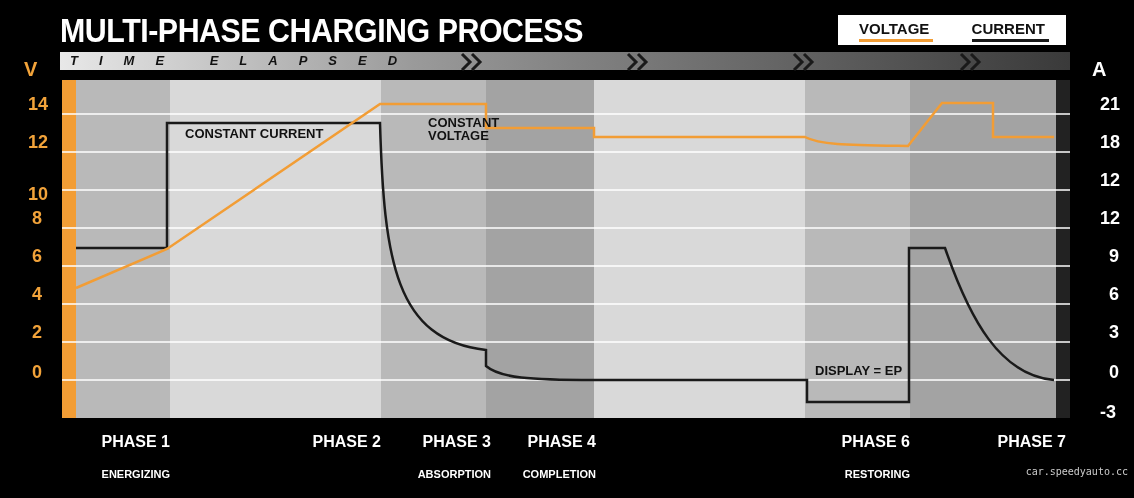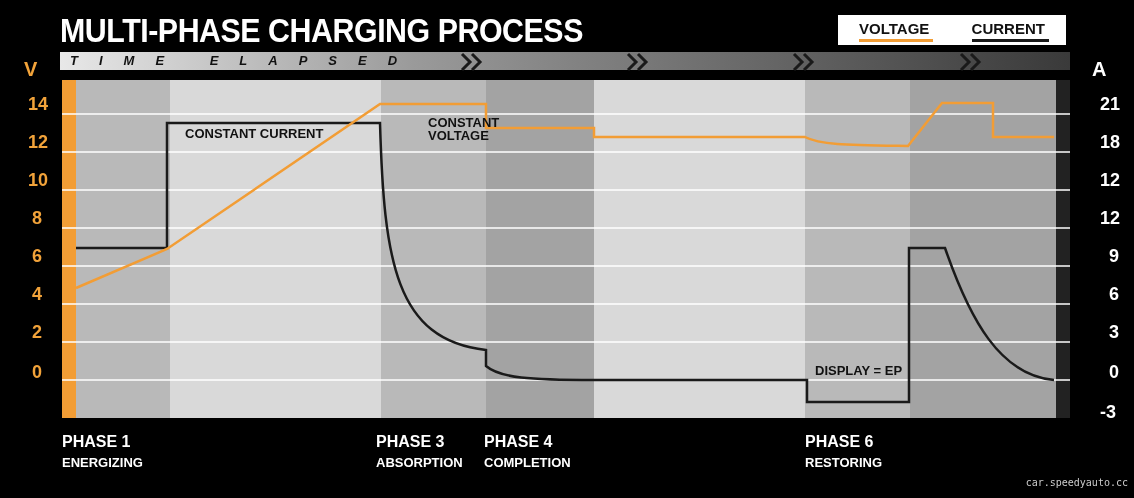--- a/index.html
+++ b/index.html
@@ -6,24 +6,24 @@
   body{width:1134px;height:498px;position:relative;overflow:hidden;font-family:"Liberation Sans","DejaVu Sans",sans-serif;}
   .title{position:absolute;left:60px;top:12px;color:#fff;font-weight:bold;font-size:33px;letter-spacing:-0.5px;transform:scaleX(0.92);transform-origin:left;}
   .legend{position:absolute;left:838px;top:15px;width:228px;height:30px;background:#fff;display:flex;align-items:center;justify-content:space-around;}
   .legend .item{font-weight:bold;font-size:15px;color:#111;position:relative;padding-bottom:4px;}
   .legend .item .sw{position:absolute;left:0;right:-4px;bottom:-1px;height:3px;}
   .axis-unit{position:absolute;color:#f2a33a;font-weight:bold;font-size:20px;}
   .axis-unit.right{color:#fff;}
   .tick{position:absolute;font-weight:bold;font-size:18px;width:40px;}
   .tick.left{color:#f2a33a;left:28px;text-align:left;}
   .tick.right{color:#fff;left:1090px;text-align:center;}
-  .phase-label{position:absolute;top:433px;color:#fff;text-align:left;font-weight:bold;}
+  .phase-label{position:absolute;top:433px;color:#fff;text-align:right;font-weight:bold;}
   .phase-label .n{font-size:16px;display:block;}
-  .phase-label .d{font-size:13px;display:block;margin-top:4px;}
-  .watermark{position:absolute;right:6px;bottom:10px;color:#ccc;font-size:10px;font-family:"DejaVu Sans Mono",monospace;}
+  .phase-label .d{font-size:11px;display:block;margin-top:17px;}
+  .watermark{position:absolute;right:6px;bottom:21px;color:#ccc;font-size:10px;font-family:"DejaVu Sans Mono",monospace;}
   svg{position:absolute;left:0;top:0;}
 </style>
 </head>
 <body>
 
 <svg width="1134" height="498">
   <defs>
     <linearGradient id="bannerGrad" x1="0" x2="1" y1="0" y2="0">
       <stop offset="0" stop-color="#e8e8e8"></stop>
       <stop offset="0.35" stop-color="#9a9a9a"></stop>
@@ -81,21 +81,21 @@
     <span>CURRENT</span>
     <span class="sw" style="background:#1a1a1a"></span>
   </div>
 </div>
 
 <div class="axis-unit" style="left:24px;top:58px;">V</div>
 <div class="axis-unit right" style="left:1092px;top:58px;">A</div>
 
 <div class="tick left" style="top:94px">14</div>
 <div class="tick left" style="top:132px">12</div>
-<div class="tick left" style="top:170px">10</div>
+<div class="tick left" style="top:184px">10</div>
 <div class="tick left" style="top:208px;left:32px">8</div>
 <div class="tick left" style="top:246px;left:32px">6</div>
 <div class="tick left" style="top:284px;left:32px">4</div>
 <div class="tick left" style="top:322px;left:32px">2</div>
 <div class="tick left" style="top:362px;left:32px">0</div>
 
 <div class="tick right" style="top:94px">21</div>
 <div class="tick right" style="top:132px">18</div>
 <div class="tick right" style="top:170px">12</div>
 <div class="tick right" style="top:208px">12</div>
@@ -110,31 +110,33 @@
   <div>CONSTANT</div>
   <div>VOLTAGE</div>
 </div>
 <div style="position:absolute;left:815px;top:363px;font-size:13px;font-weight:bold;color:#111;">DISPLAY = EP</div>
 
 <div class="phase-label" style="left:62px;width:108px">
     <span class="n">PHASE 1</span>
     <span class="d">ENERGIZING</span>
   </div>
 <div class="phase-label" style="left:170px;width:211px">
+    <span class="n">PHASE 2</span>
   </div>
 <div class="phase-label" style="left:376px;width:115px">
     <span class="n">PHASE 3</span>
     <span class="d">ABSORPTION</span>
   </div>
 <div class="phase-label" style="left:484px;width:112px">
     <span class="n">PHASE 4</span>
     <span class="d">COMPLETION</span>
   </div>
 <div class="phase-label" style="left:594px;width:211px">
   </div>
 <div class="phase-label" style="left:805px;width:105px">
     <span class="n">PHASE 6</span>
     <span class="d">RESTORING</span>
   </div>
 <div class="phase-label" style="left:910px;width:156px">
+    <span class="n">PHASE 7</span>
   </div>
 
 <div class="watermark">car.speedyauto.cc</div>
 
 </body></html>

